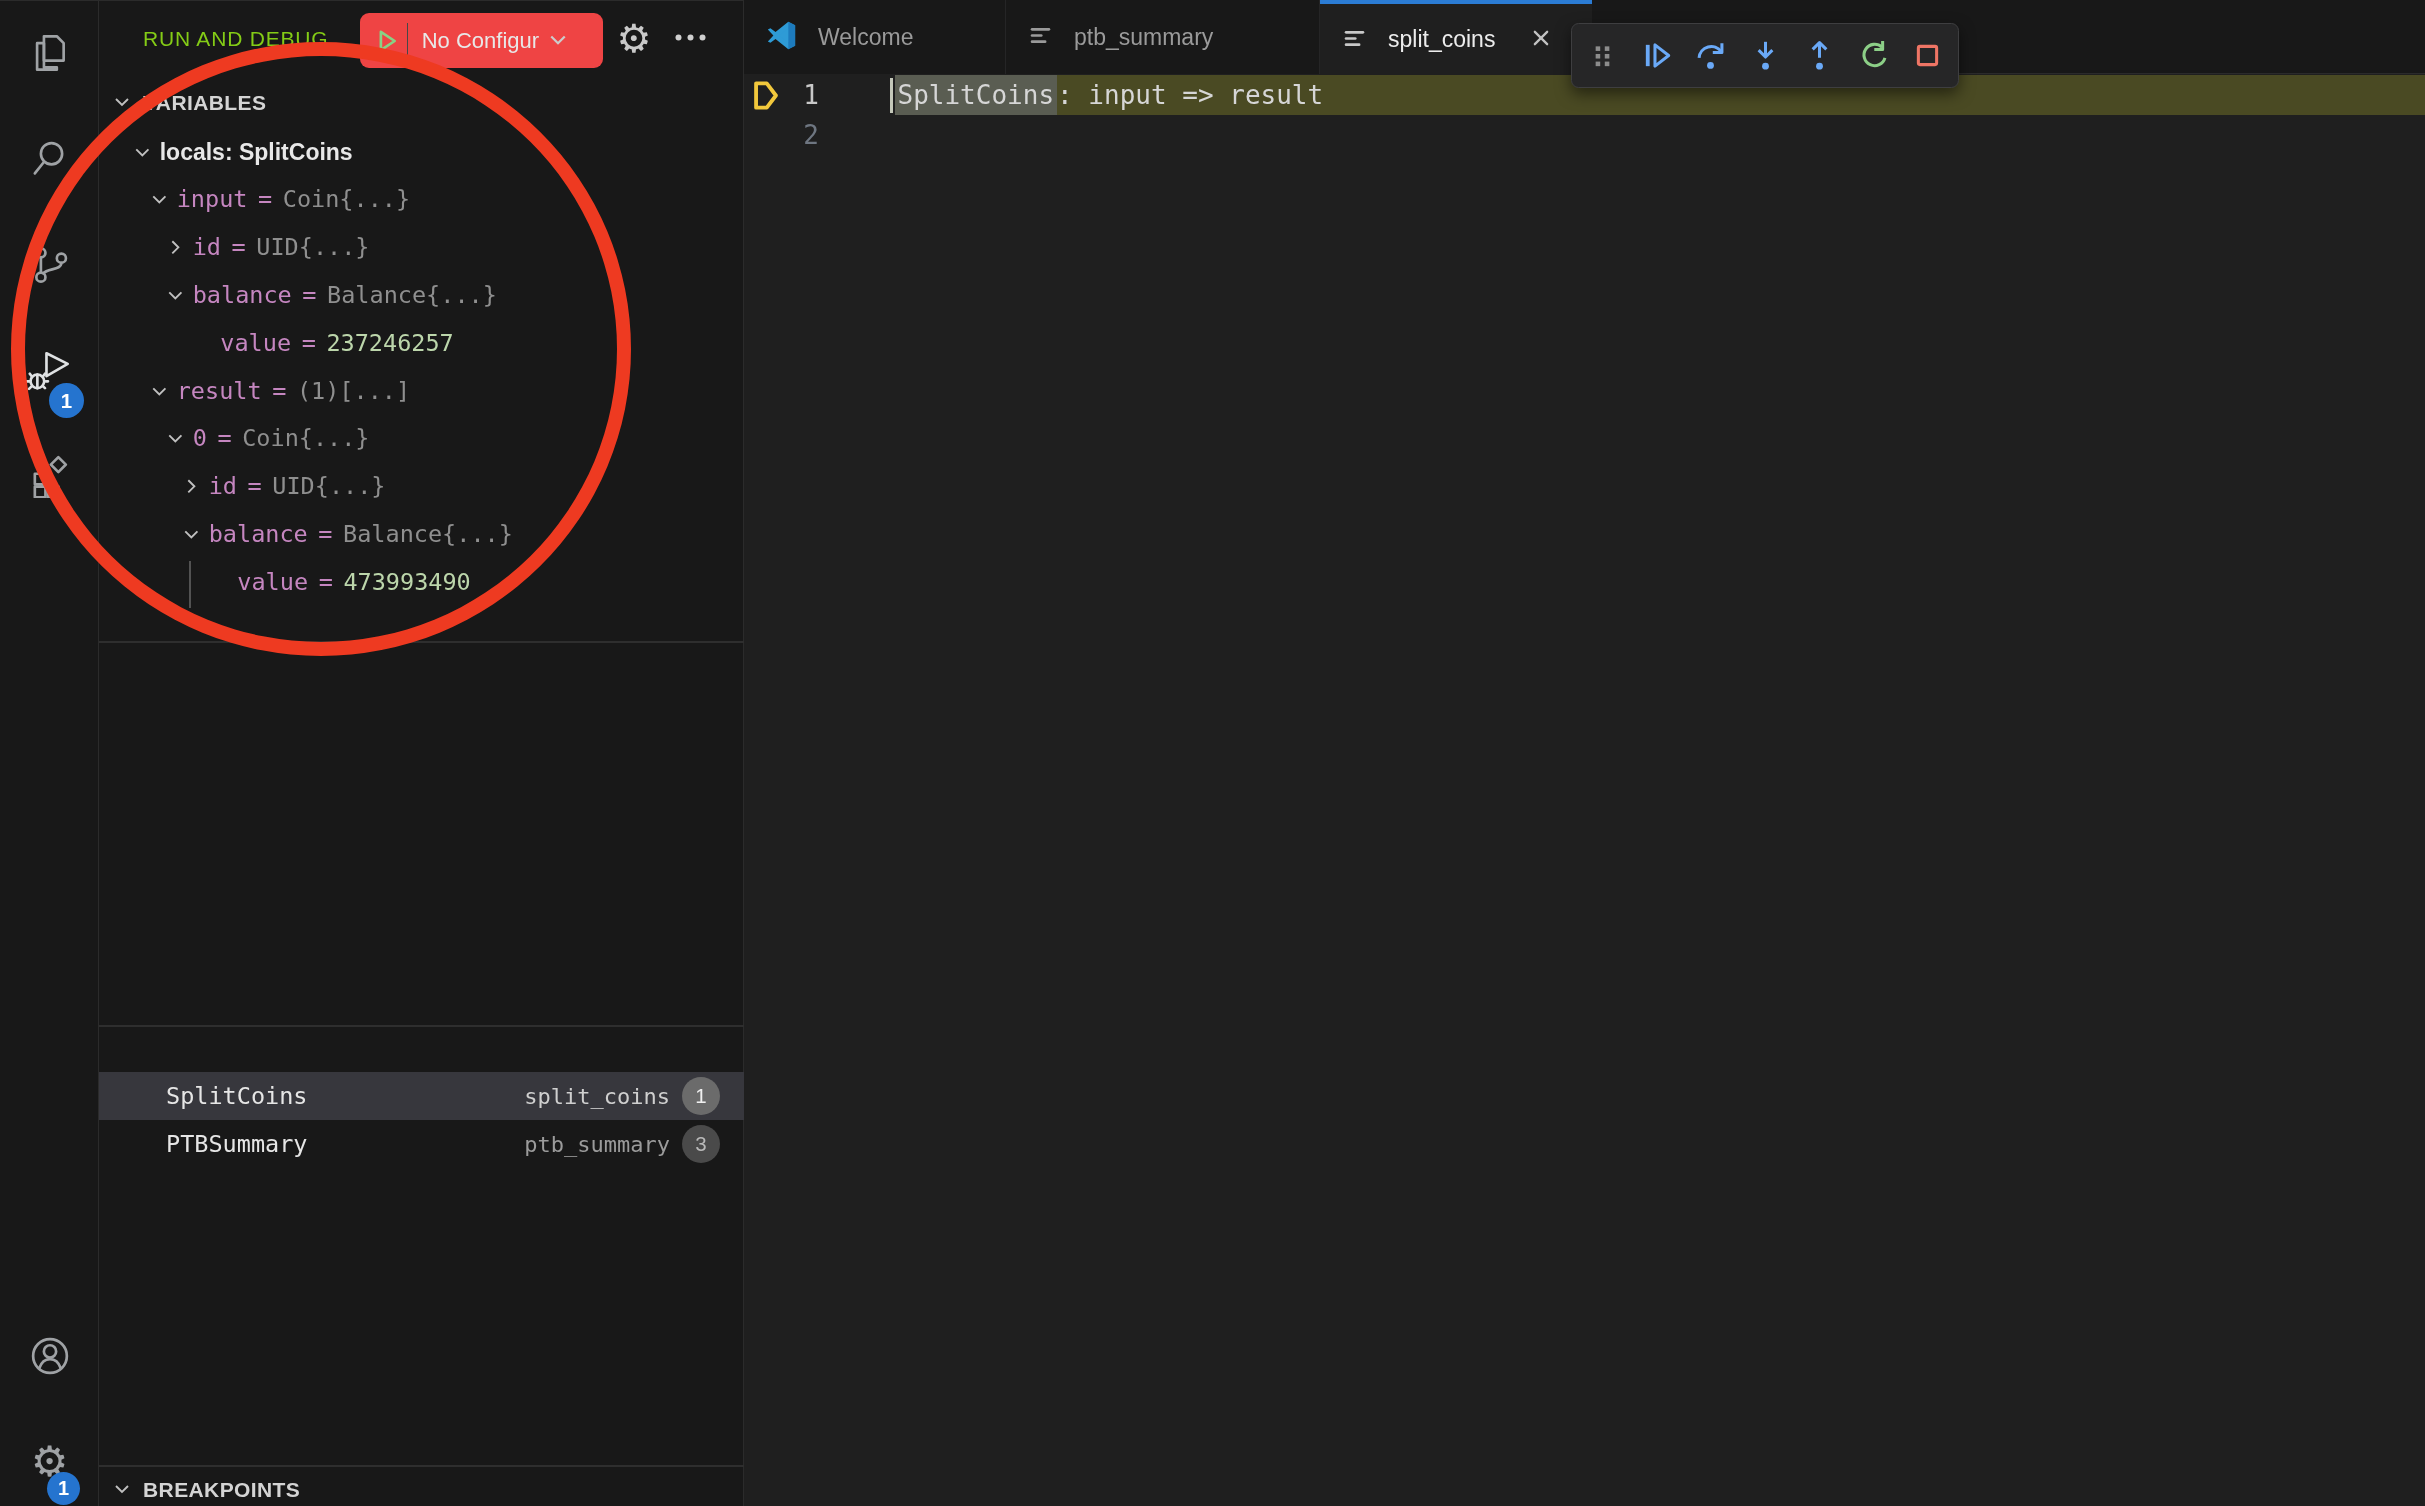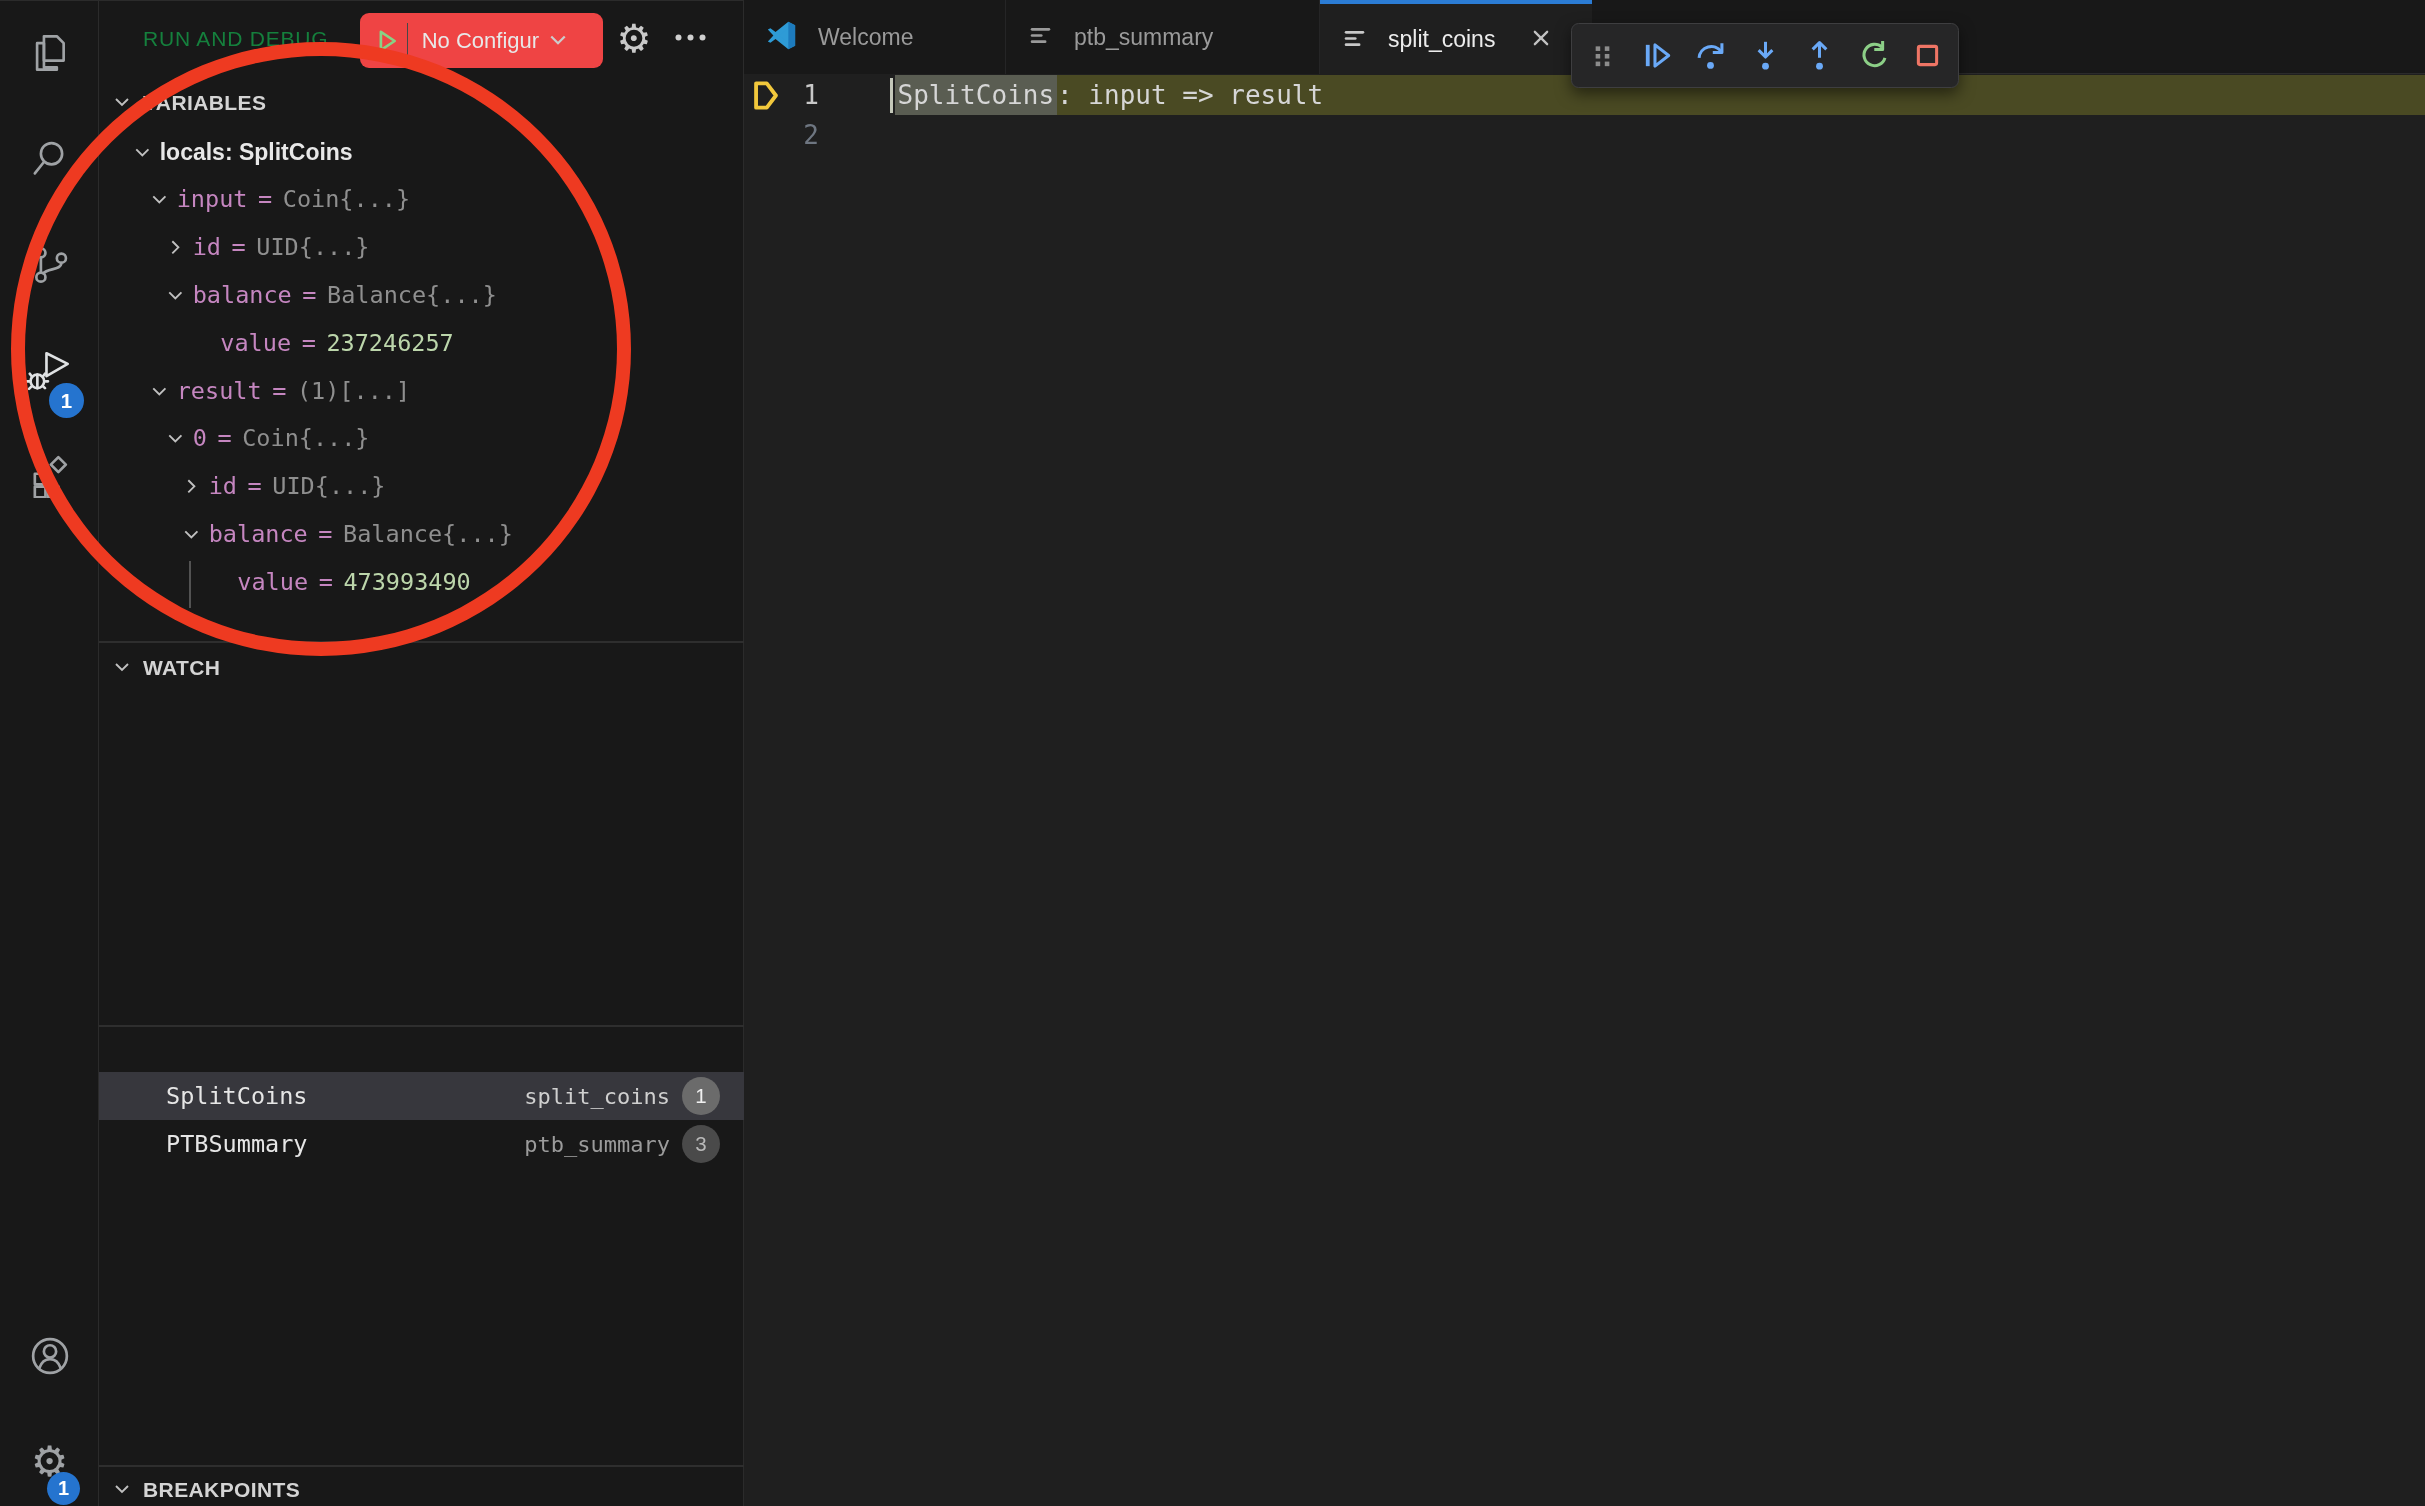--- a/index.html
+++ b/index.html
@@ -8,21 +8,21 @@
   .abs { position:absolute; }
 
   
   #activity-bar { position:absolute; left:0; top:0; width:99px; height:1506px; background:#181818; border-right:1.5px solid #2b2b2b; border-top:1.5px solid #2b2b2b; z-index:5; }
   .act-item { position:absolute; left:0; width:99px; height:91px; display:flex; align-items:center; justify-content:center; cursor:pointer; }
   .act-badge { position:absolute; border-radius:50%; background:#2574cf; color:#ffffff; font-weight:bold; display:flex; align-items:center; justify-content:center; }
 
   
   #sidebar { position:absolute; left:99px; top:0; width:645px; height:1506px; background:#181818; border-right:1.5px solid #2b2b2b; border-top:1.5px solid #2b2b2b; z-index:4; }
   .sb-header { position:absolute; left:0; top:0; width:645px; height:76px; display:flex; align-items:center; }
-  .sb-title { position:absolute; left:44px; top:0; height:76px; display:flex; align-items:center; font-size:21px; letter-spacing:0.8px; color:#15803d; white-space:nowrap; }
+  .sb-title { position:absolute; left:44px; top:0; height:76px; display:flex; align-items:center; font-size:21px; letter-spacing:0.8px; color:#84cc16; white-space:nowrap; }
   .run-btn { position:absolute; left:261px; top:12px; width:243px; height:55px; background:#ef4444; border-radius:9px; display:flex; align-items:center; cursor:pointer; }
   .run-btn .sep { width:0.8px; height:36px; background:#474747; margin:0 3px 0 7.6px; }
   .run-btn .lbl { font-size:22px; color:#e8e8e8; margin-left:10.6px; white-space:nowrap; }
   .run-btn .chev { margin-left:9px; }
   .hdr-gear { position:absolute; left:514px; top:16.7px; width:42px; height:42px; font-size:39px; line-height:42px; text-align:center; color:#c9c9c9; cursor:pointer; font-family:"DejaVu Sans", sans-serif; }
   .hdr-dots { position:absolute; left:575px; top:30px; cursor:pointer; }
 
   .section-h { position:absolute; left:0; width:645px; height:44px; display:flex; align-items:center; cursor:pointer;text-align:center; }
   .section-h .chevwrap { position:absolute; left:14.4px; }
   .section-h .txt { position:absolute; left:44px; font-size:21px; font-weight:bold; color:#d4d4d4; letter-spacing:0.4px; white-space:nowrap; }
@@ -265,28 +265,20 @@
   </div>
   <div class="vrow" style="top:557px; padding-left:113px;">
     <span class="spacer"></span>
     <span class="vname" style="margin-left:-16.7px;">value</span>
     <span class="veq">=</span>
     <span class="vnum">473993490</span>
   </div>
   <div class="indent-guide" style="top:560px; height:47px;"></div>
 
   <div class="divider" style="top:640px;"></div>
-  <div class="section-h" style="top:645px;">
-    <span class="chevwrap">
-      <svg width="18" height="18" viewBox="0 0 24 24" fill="none" stroke="#c0c0c0" stroke-width="2.5">
-          <polyline points="4,8 12,16 20,8"></polyline>
-        </svg>
-    </span>
-    <span class="txt">WATCH</span>
-  </div>
 
   <div class="divider" style="top:1024px;"></div>
   <div class="frame selected" style="top:1071px;">
     <span class="fname">SplitCoins</span>
     <span class="fright">
       <span class="fsource">split_coins</span>
       <span class="fbadge">1</span>
     </span>
   </div>
   <div class="frame dim" style="top:1119px;">

